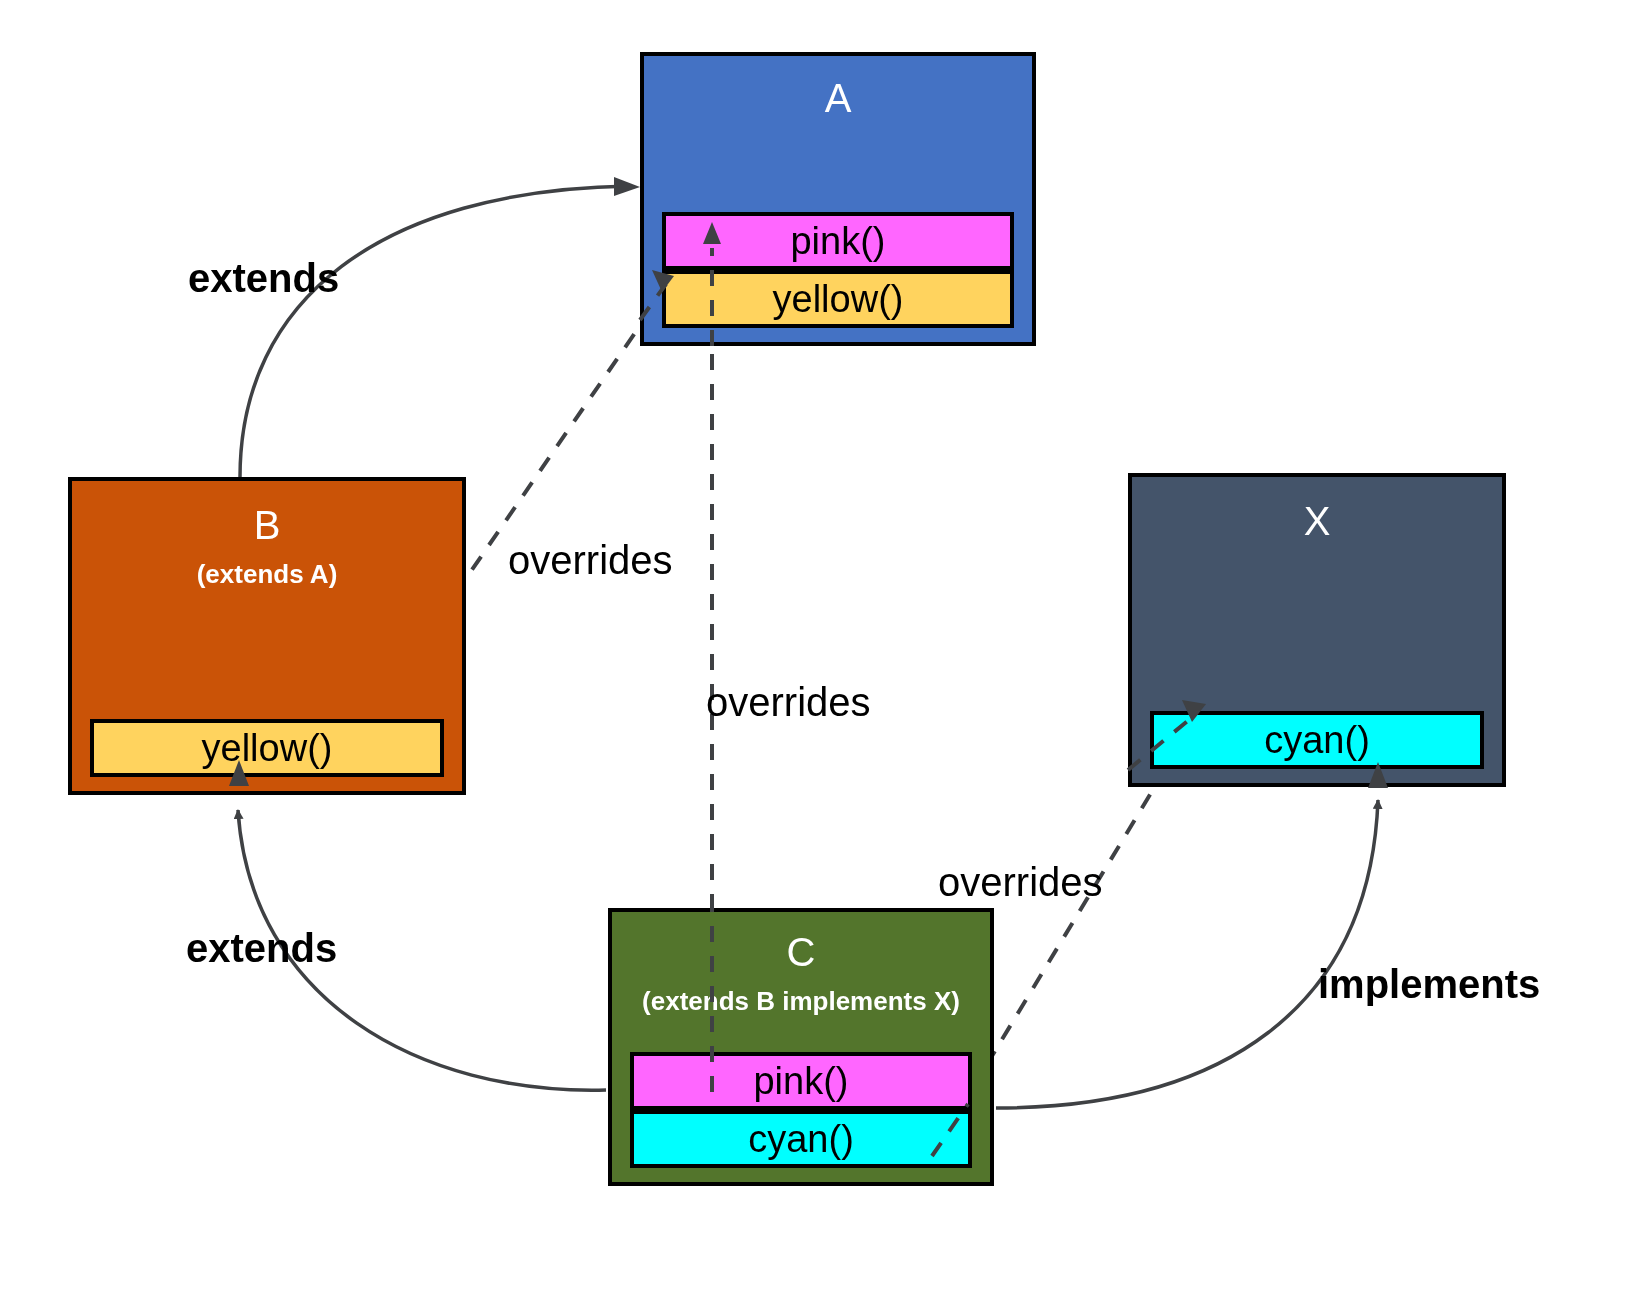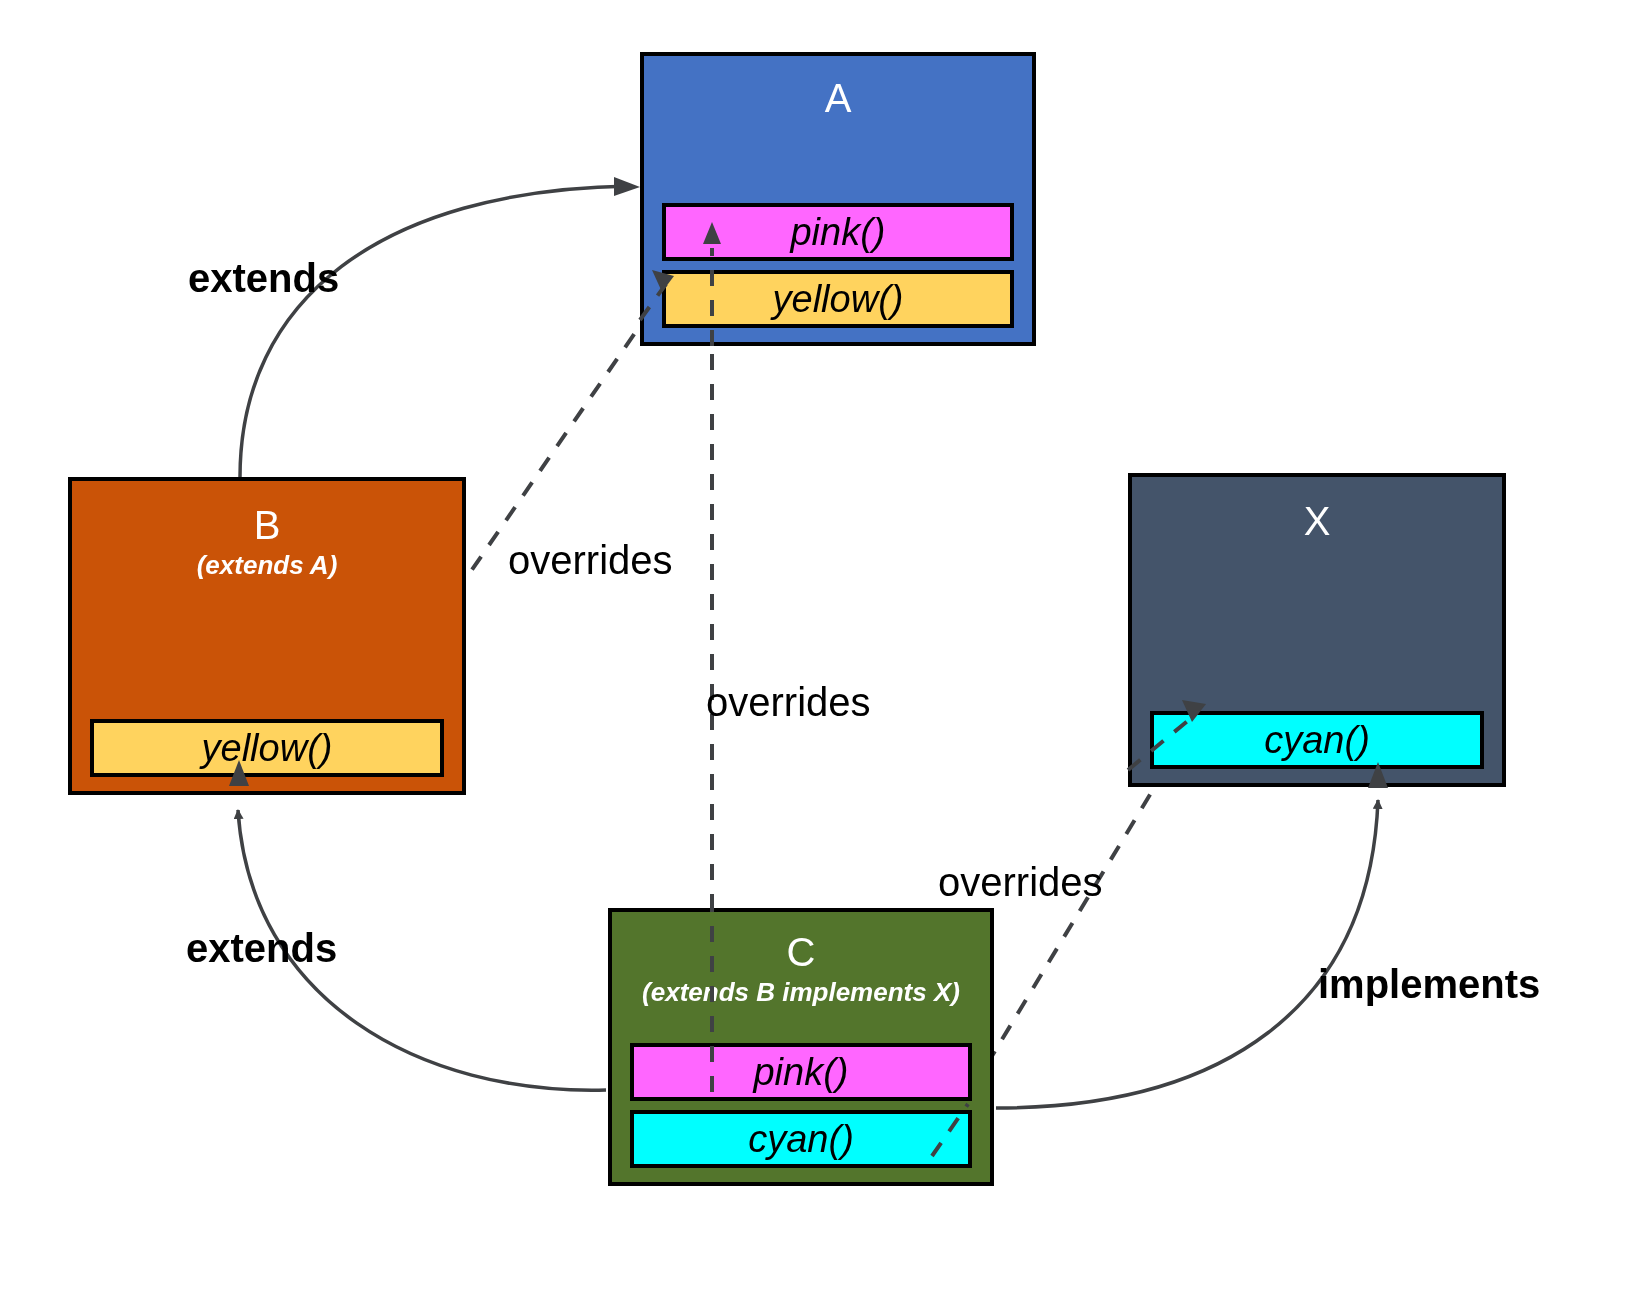--- a/index.html
+++ b/index.html
@@ -33,34 +33,32 @@
     color: #ffffff;
     font-size: 40px;
     line-height: 48px;
     font-weight: 400;
   }
   .cls-sub {
     text-align: center;
     color: #ffffff;
     font-size: 26px;
     line-height: 32px;
-    font-style: italic;
     font-weight: 700;
+    margin-top: 9px;
   }
   .members {
     position: absolute;
     left: 0;
     right: 0;
     bottom: 14px;
     display: flex;
     flex-direction: column;
-    gap: 9px;
     padding: 0 18px;
     box-sizing: border-box;
-    font-style: italic;
   }
   .member {
     box-sizing: border-box;
     border: 4px solid #000000;
     height: 58px;
     line-height: 50px;
     text-align: center;
     font-size: 38px;
     color: #000000;
   }

